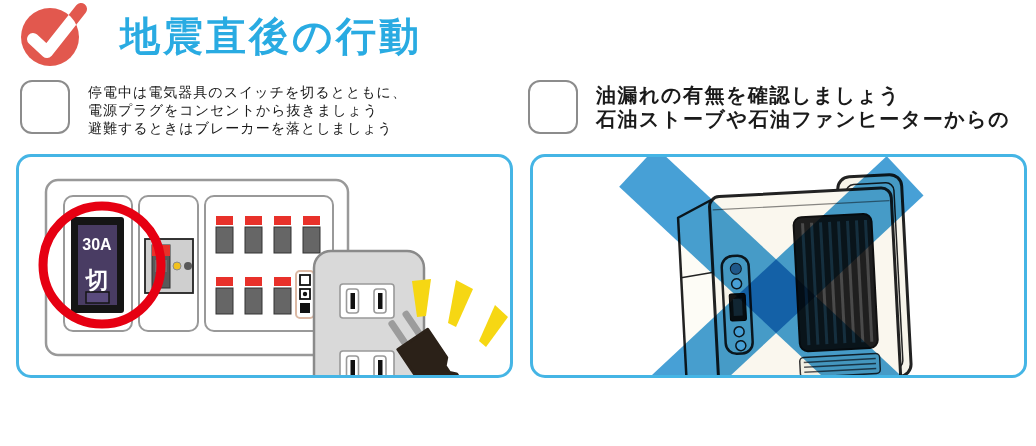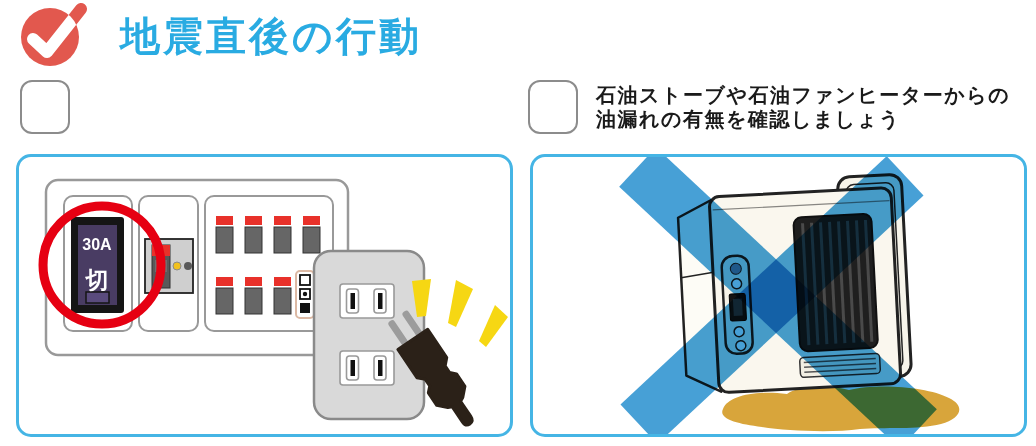--- a/index.html
+++ b/index.html
@@ -17,21 +17,21 @@
   .check-item.right { left:528px; }
   .checkbox {
     width:50px; height:54px; border:2.5px solid #8c8c8c; border-radius:12px;
     background:#fff; box-sizing:border-box; flex:0 0 auto;
   }
   .check-text { color:#1a1a1a; padding-top:3px; }
   .check-text.small { font-size:14px; line-height:18px; letter-spacing:1px; font-weight:500; }
   .check-text.big   { font-size:20px; line-height:24px; letter-spacing:1.5px; font-weight:bold; }
   .check-text span { display:block; white-space:nowrap; }
   .panel {
-    position:absolute; top:154px; width:497px; height:283px;
+    position:absolute; top:154px; width:497px; height:224px;
     border:3px solid #45b5e5; border-radius:15px; background:#fff; box-sizing:border-box;
     overflow:hidden;
   }
   .panel.left  { left:16px; }
   .panel.right { left:530px; }
   .panel svg { display:block; }
   .illu-text { font-family:"Liberation Sans", sans-serif; font-weight:bold; }
 </style>
 </head>
 <body>
@@ -45,27 +45,32 @@
       </defs>
     <path d="M19 37 L33 50 L67 7" fill="none" stroke="#e2584e" stroke-width="12" stroke-linecap="round" stroke-linejoin="round"></path>
     <circle cx="36" cy="35" r="29" fill="#e2584e"></circle>
     <path d="M19 37 L33 50 L67 7" clip-path="url(#ckclip)" fill="none" stroke="#ffffff" stroke-width="12" stroke-linecap="round" stroke-linejoin="round"></path>
   </svg>
   <h1>地震直後の行動</h1>
 </div>
 
 <div class="check-item left">
   <div class="checkbox"></div>
+  <div class="check-text small">
+    <span>停電中は電気器具のスイッチを切るとともに、</span>
+    <span>電源プラグをコンセントから抜きましょう</span>
+    <span>避難するときはブレーカーを落としましょう</span>
+  </div>
 </div>
 
 <div class="check-item right">
   <div class="checkbox"></div>
   <div class="check-text big">
+    <span>油漏れの有無を確認しましょう</span>
     <span>石油ストーブや石油ファンヒーターからの</span>
-    <span>油漏れの有無を確認しましょう</span>
   </div>
 </div>
 
 <div class="panel left">
   <svg width="491" height="277" viewBox="19 157 491 277">
 
     <g>
       <rect x="46" y="180" width="302" height="175" rx="12" fill="#ffffff" stroke="#999999" stroke-width="2.5"></rect>
 
       <rect x="64" y="196" width="68" height="135" rx="9" fill="#ffffff" stroke="#999999" stroke-width="2"></rect>

